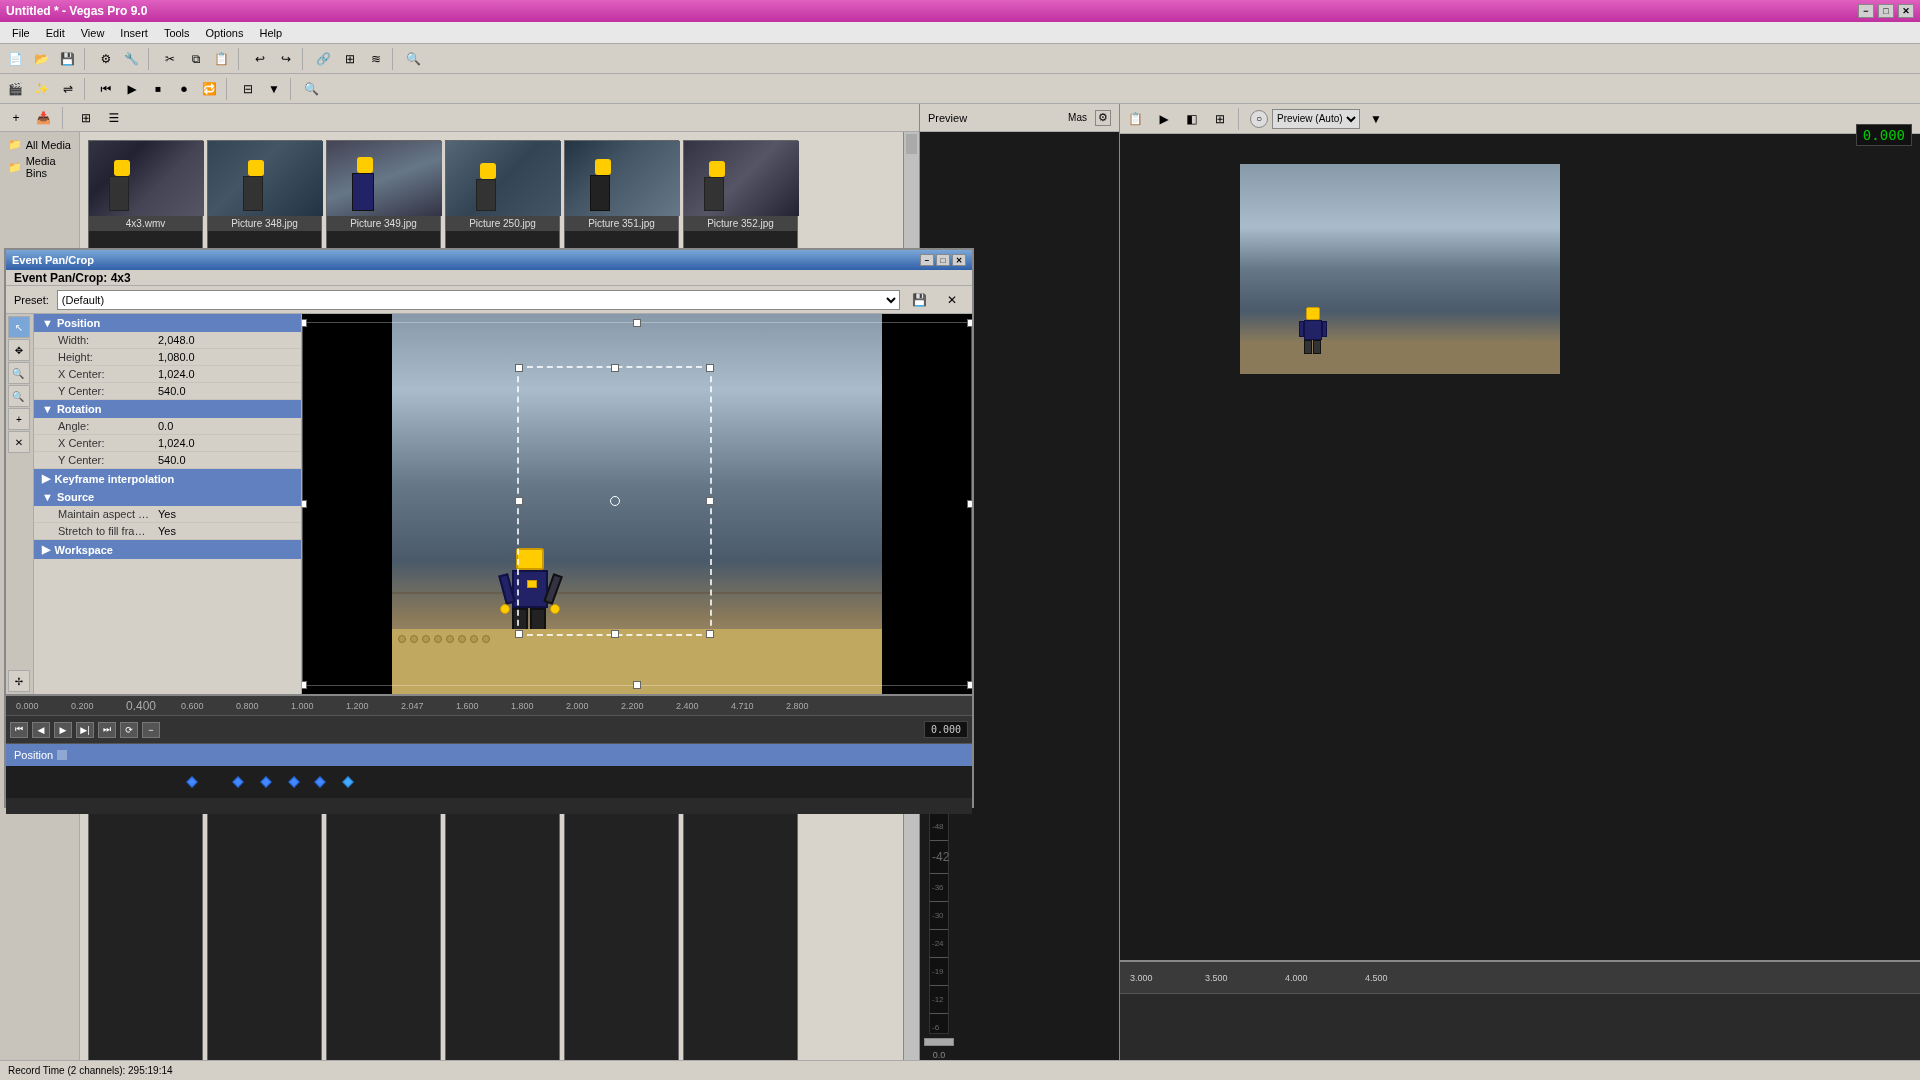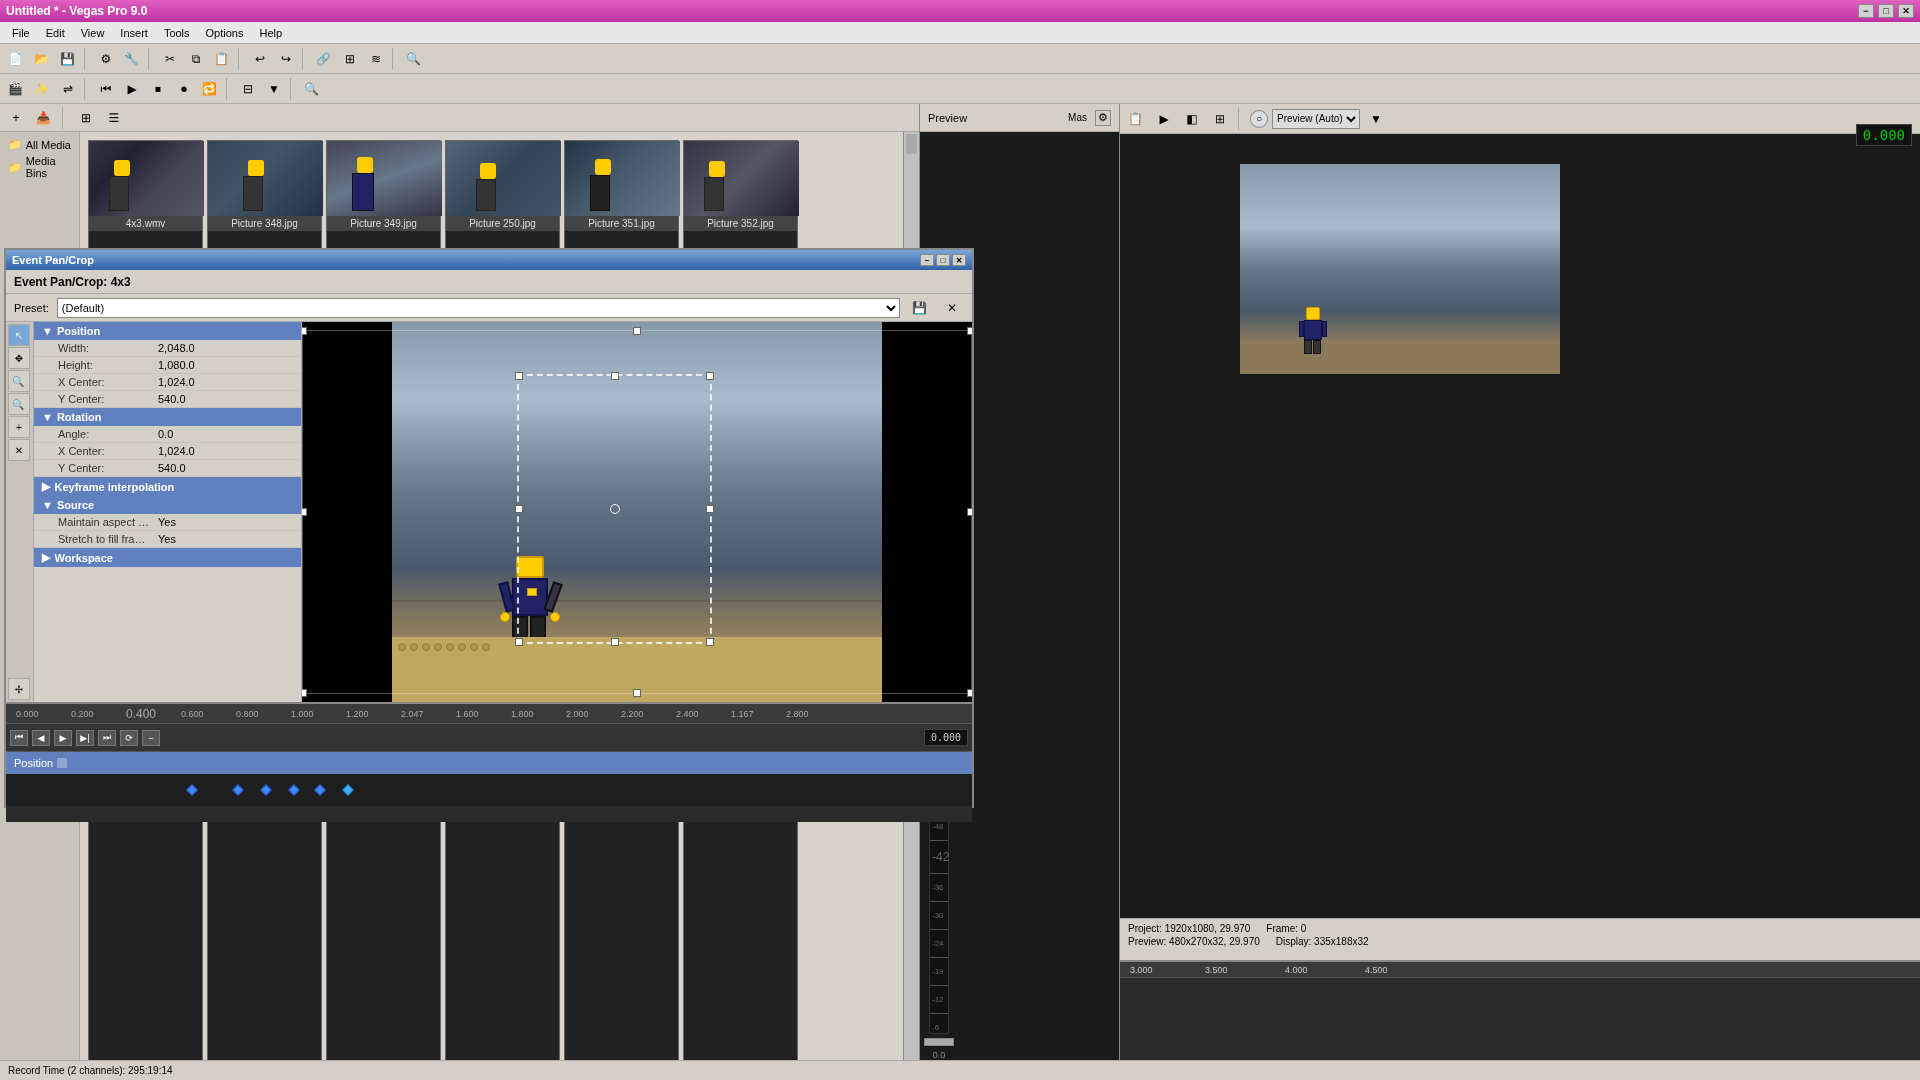--- a/index.html
+++ b/index.html
@@ -642,32 +642,22 @@
               <div style="position:absolute; width:5px; height:16px; background:#222266; border:1px solid #111144; right:-6px; top:0;"></div>
             </div>
             <div style="display:flex; gap:1px; margin:0 auto; width:18px;">
               <div style="width:8px; height:14px; background:#333; border:1px solid #111;"></div>
               <div style="width:8px; height:14px; background:#333; border:1px solid #111;"></div>
             </div>
           </div>
         </div>
       </div>
     </div>
-    <div id="project-info">
-      <div style="display:flex; gap:16px;">
-        <span>Project: 1920x1080, 29.970</span>
-        <span>Frame: 0</span>
-      </div>
-      <div style="display:flex; gap:16px;">
-        <span>Preview: 480x270x32, 29.970</span>
-        <span>Display: 335x188x32</span>
-      </div>
-    </div>
     <div id="right-timeline">
-      <div style="height:16px; background:#3a3a3a; display:flex; align-items:center; padding:0 4px; position:relative; border-bottom:1px solid #555;">
+      <div style="height:32px; background:#3a3a3a; display:flex; align-items:center; padding:0 4px; position:relative; border-bottom:1px solid #555;">
         <span style="color:#ccc; font-size:9px; position:absolute; left:10px;">3.000</span>
         <span style="color:#ccc; font-size:9px; position:absolute; left:85px;">3.500</span>
         <span style="color:#ccc; font-size:9px; position:absolute; left:165px;">4.000</span>
         <span style="color:#ccc; font-size:9px; position:absolute; left:245px;">4.500</span>
       </div>
 
       <div style="position:absolute; right:8px; top: 20px; background:#111; color:#00cc00; font-family:monospace; font-size:14px; padding:2px 6px; border:1px solid #444;">
         <span>0.000</span>
       </div>
     </div>
@@ -682,21 +672,21 @@
 
   <div id="pancrop-titlebar">
     <span>Event Pan/Crop</span>
     <div id="pancrop-titlebar-controls">
       <span>−</span>
       <span>□</span>
       <span>✕</span>
     </div>
   </div>
 
-  <div style="height:24px; background:#d4d0c8; display:flex; align-items:center; padding:0 8px; border-bottom:1px solid #aaa;">
+  <div style="height:16px; background:#d4d0c8; display:flex; align-items:center; padding:0 8px; border-bottom:1px solid #aaa;">
     <span style="font-size:12px; font-weight:bold; margin-right:auto;">Event Pan/Crop: 4x3</span>
   </div>
 
   <div id="preset-row">
     <span>Preset:</span>
     <select class="preset-select">
       <option>(Default)</option>
     </select>
     <div class="tb-btn">💾</div>
     <div class="tb-btn">✕</div>
@@ -860,21 +850,21 @@
       <span style="position:absolute; left:175px; color:#aaa; font-size:9px;">0.600</span>
       <span style="position:absolute; left:230px; color:#aaa; font-size:9px;">0.800</span>
       <span style="position:absolute; left:285px; color:#aaa; font-size:9px;">1.000</span>
       <span style="position:absolute; left:340px; color:#aaa; font-size:9px;">1.200</span>
       <span style="position:absolute; left:395px; color:#aaa; font-size:9px;">2.047</span>
       <span style="position:absolute; left:450px; color:#aaa; font-size:9px;">1.600</span>
       <span style="position:absolute; left:505px; color:#aaa; font-size:9px;">1.800</span>
       <span style="position:absolute; left:560px; color:#aaa; font-size:9px;">2.000</span>
       <span style="position:absolute; left:615px; color:#aaa; font-size:9px;">2.200</span>
       <span style="position:absolute; left:670px; color:#aaa; font-size:9px;">2.400</span>
-      <span style="position:absolute; left:725px; color:#aaa; font-size:9px;">1.167</span>
+      <span style="position:absolute; left:725px; color:#aaa; font-size:9px;">4.710</span>
       <span style="position:absolute; left:780px; color:#aaa; font-size:9px;">2.800</span>
     </div>
 
     <div id="timeline-controls">
       <div class="tl-btn">⏮</div>
       <div class="tl-btn">◀</div>
       <div class="tl-btn">▶</div>
       <div class="tl-btn">▶|</div>
       <div class="tl-btn">⏭</div>
       <div class="tl-btn">⟳</div>

